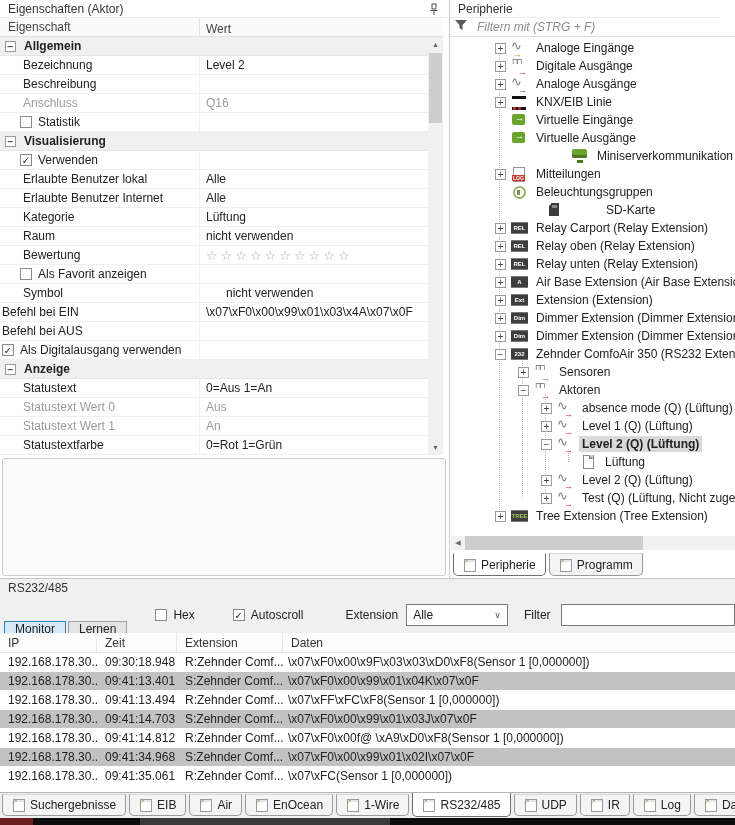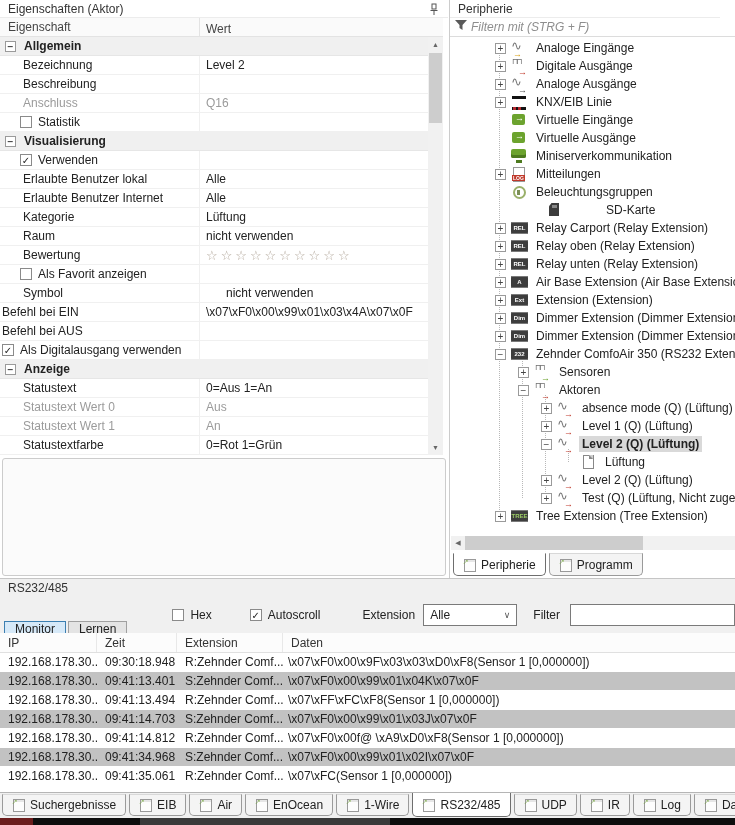--- a/index.html
+++ b/index.html
@@ -36,21 +36,21 @@
   .vscroll .arr{position:absolute;left:0;width:15px;height:15px;font-size:7px;line-height:15px;
                 text-align:center;color:#666;background:#f1f1f1;}
   .vscroll .arr.up{top:0;} .vscroll .arr.dn{bottom:0;}
   .vscroll .thumb{position:absolute;left:1px;top:16px;width:13px;height:70px;background:#cdcdcd;}
   .desc-box{position:absolute;left:2px;top:458px;width:444px;height:118px;border:1px solid #ccc;
             border-radius:3px;background:#fbfbfb;}
 
   
   .right-panel{position:absolute;left:449px;top:0;width:271px;height:578px;background:#fff;border-left:1px solid #ccc;}
   .filter-row{position:absolute;left:0;top:18px;width:286px;height:19px;border-bottom:1px solid #dcdcdc;
-              display:flex;align-items:center;gap:2px;padding-left:5px;background:#fff;}
+              display:flex;align-items:center;gap:8px;padding-left:5px;background:#fff;}
   .filter-row input{flex:1;border:none;outline:none;font:italic 12px "Liberation Sans",sans-serif;color:#555;height:16px;background:transparent;}
   .filter-row input::placeholder{color:#8e8e8e;font-style:italic;}
   .tree{position:absolute;left:0;top:39px;width:286px;height:486px;overflow:hidden;}
   .guide{position:absolute;width:0;border-left:1px dotted #b8b8b8;}
   .trow{position:relative;display:flex;align-items:center;height:18px;gap:5px;white-space:nowrap;}
   .ti{position:relative;width:17px;height:14px;flex:0 0 17px;}
   .tlabel{padding:1px 3px;}
   .trow.selected .tlabel{background:var(--selection);font-weight:bold;}
 
   
@@ -351,21 +351,21 @@
         <div class="trow" style="padding-left: 45px;">
           <span class="expander hidden"></span>
           <span class="ti virtual-in"></span>
           <span class="tlabel">Virtuelle Eingänge</span>
         </div>
         <div class="trow" style="padding-left: 45px;">
           <span class="expander hidden"></span>
           <span class="ti virtual-out"></span>
           <span class="tlabel">Virtuelle Ausgänge</span>
         </div>
-        <div class="trow" style="padding-left: 45px;">
+        <div class="trow" style="padding-left: 45px; justify-content: flex-end;">
           <span class="expander hidden"></span>
           <span class="ti miniserver"></span>
           <span class="tlabel">Miniserverkommunikation</span>
         </div>
         <div class="trow" style="padding-left: 45px;">
           <span class="expander">+</span>
           <span class="ti log-doc">
             <i class="bt">LOG</i>
           </span>
           <span class="tlabel">Mitteilungen</span>
@@ -498,21 +498,21 @@
           <span>Programm</span>
         </div>
       </div>
   </div>
 
   <div class="bottom-panel">
     <div class="bp-title">RS232/485</div>
     <div class="toolbar">
       <button class="btn primary" style="margin-left:0;">Monitor</button>
       <button class="btn" style="margin-left:2px;">Lernen</button>
-      <span class="cbwrap" style="margin-left:45px;">
+      <span class="cbwrap" style="margin-left:28px;">
         <span class="cb" id="hex-cb"></span>
         <span>Hex</span>
       </span>
       <span class="cbwrap" style="margin-left:38px;">
         <span class="cb" id="autoscroll-cb">✓</span>
         <span>Autoscroll</span>
       </span>
       <span style="margin-left:42px;">Extension</span>
       <span class="dropdown" style="margin-left:8px;">
         <span>Alle</span>

